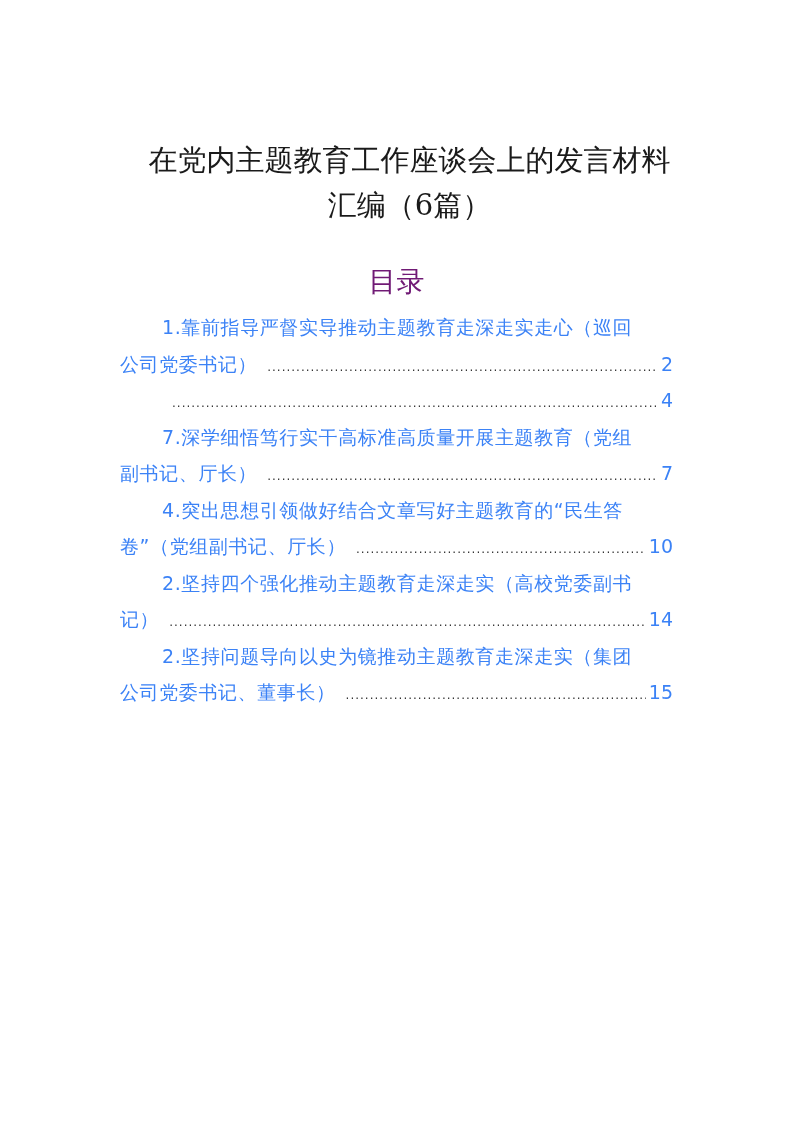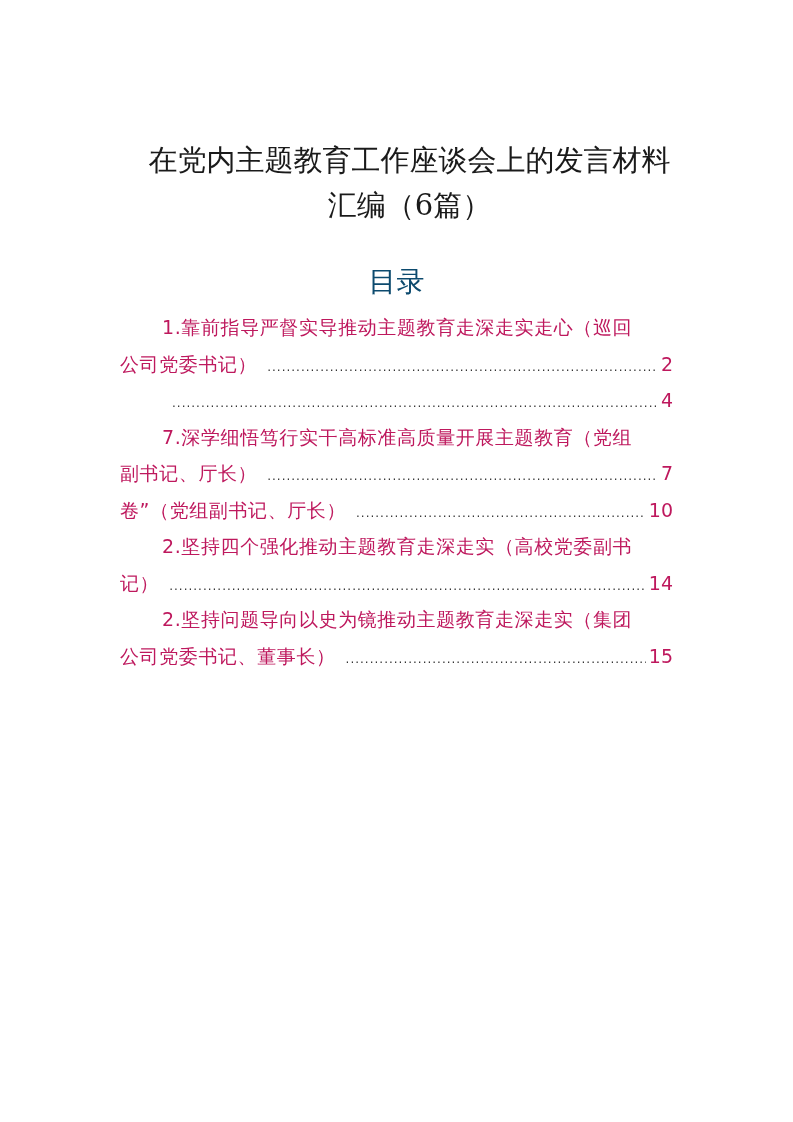--- a/index.html
+++ b/index.html
@@ -37,30 +37,30 @@
     .doc-title.line2 { top: 184px; }
     .toc-heading {
       position: absolute;
       left: 0;
       width: 793px;
       top: 262px;
       text-align: center;
       font-family: "DejaVu Serif", "Liberation Serif", serif;
       font-size: 28px;
       line-height: 40px;
-      color: #0c4a6e;
+      color: #701a75;
     }
     .toc {
       position: absolute;
       left: 120px;
       top: 309px;
       width: 553px;
       font-family: "DejaVu Sans", "Liberation Sans", sans-serif;
       font-size: 19px;
-      color: #be185d;
+      color: #3b82f6;
     }
     .toc-entry {
       margin: 0;
       padding: 0;
       cursor: pointer;
     }
     .toc-line {
       display: flex;
       align-items: baseline;
       height: 36.5px;
@@ -125,20 +125,23 @@
         <span class="text">7.深学细悟笃行实干高标准高质量开展主题教育（党组</span>
       </div>
       <div class="toc-line">
         <span class="text">副书记、厅长）</span>
         <span class="leader"></span>
         <span class="pg">7</span>
       </div>
     </div>
 
     <div class="toc-entry">
+      <div class="toc-line first">
+        <span class="text">4.突出思想引领做好结合文章写好主题教育的“民生答</span>
+      </div>
       <div class="toc-line">
         <span class="text">卷”（党组副书记、厅长）</span>
         <span class="leader"></span>
         <span class="pg">10</span>
       </div>
     </div>
 
     <div class="toc-entry">
       <div class="toc-line first">
         <span class="text">2.坚持四个强化推动主题教育走深走实（高校党委副书</span>

